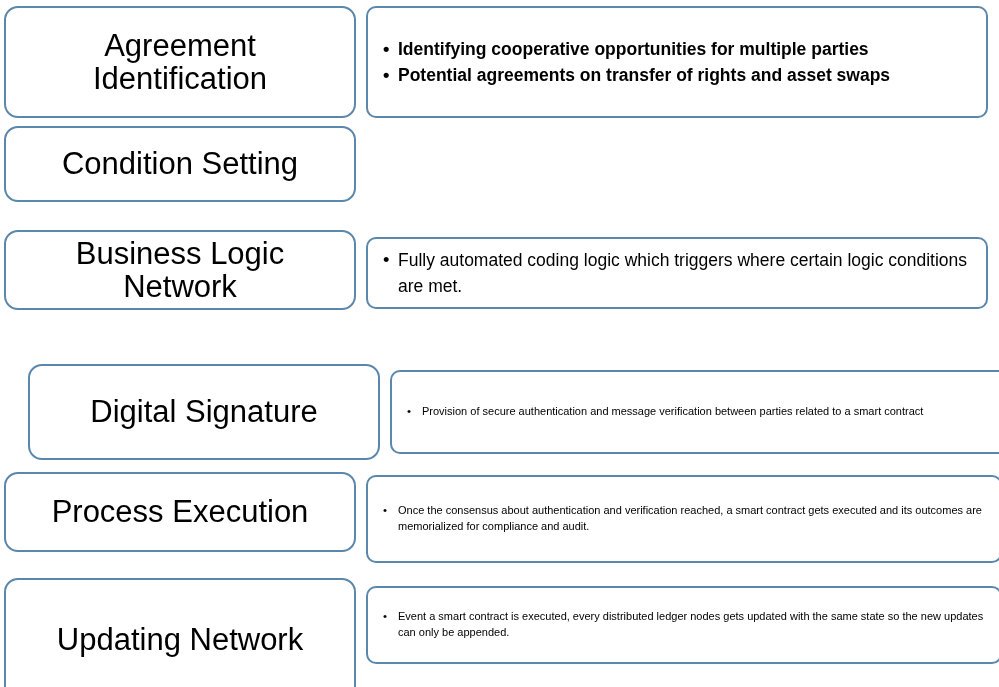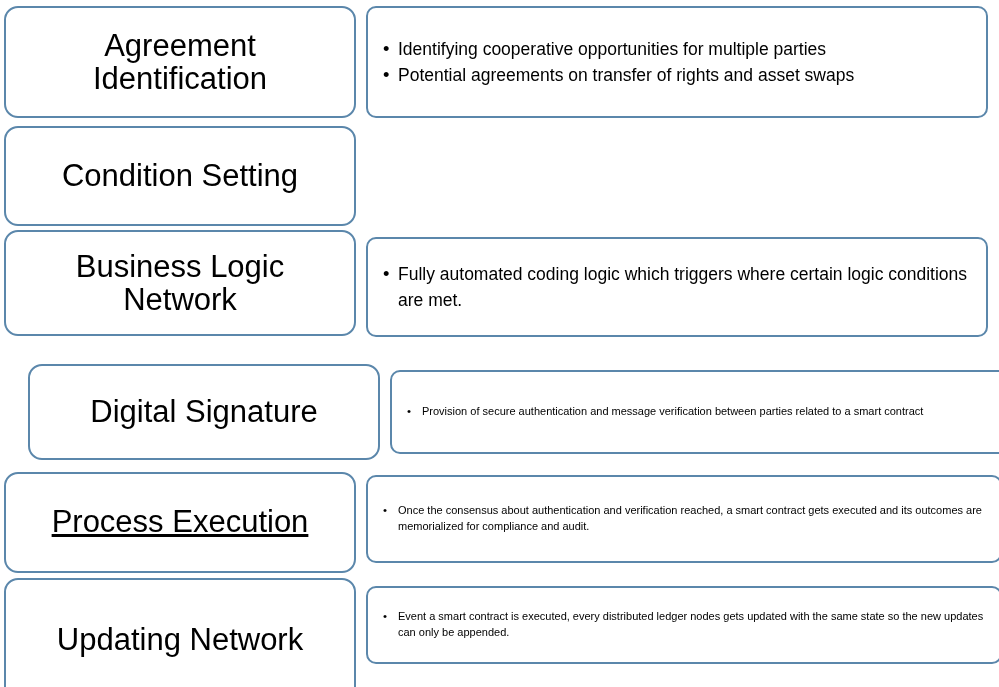--- a/index.html
+++ b/index.html
@@ -74,36 +74,36 @@
     top: -1px;
     font-size: 1.05em;
   }
   
   .t18 li { font-size: 17.5px; line-height: 1.5; }
   .t155 li { font-size: 11px; line-height: 1.45; }
 
   
   #row-0 { top: 6px; }
   #row-0 .label-box { height: 112px; }
-  #row-0 .detail-box { height: 112px; width: 622px; }
+  #row-0 .detail-box { height: 112px; width: 622px; font-weight: bold; }
 
   #row-1 { top: 126px; }
-  #row-1 .label-box { height: 100px; }
+  #row-1 .label-box { height: 76px; }
   #row-1 .detail-box { height: 96px; width: 622px; }
 
   #row-2 { top: 230px; }
-  #row-2 .label-box { height: 106px; }
-  #row-2 .detail-box { height: 100px; width: 622px; margin-top: 7px; }
+  #row-2 .label-box { height: 80px; }
+  #row-2 .detail-box { height: 72px; width: 622px; margin-top: 7px; }
 
   #row-3 { top: 364px; }
   #row-3 .label-box { height: 96px; margin-left: 24px; }
   #row-3 .detail-box { height: 84px; width: 636px; margin-top: 6px; }
 
   #row-4 { top: 472px; }
-  #row-4 .label-box { height: 101px; text-decoration: underline; }
+  #row-4 .label-box { height: 80px; }
   #row-4 .detail-box { height: 88px; width: 636px; margin-top: 3px; }
 
   #row-5 { top: 578px; }
   #row-5 .label-box { height: 124px; }
   #row-5 .detail-box { height: 78px; width: 636px; margin-top: 8px; }
 </style>
 </head>
 <body>
 
 <div id="diagram">

